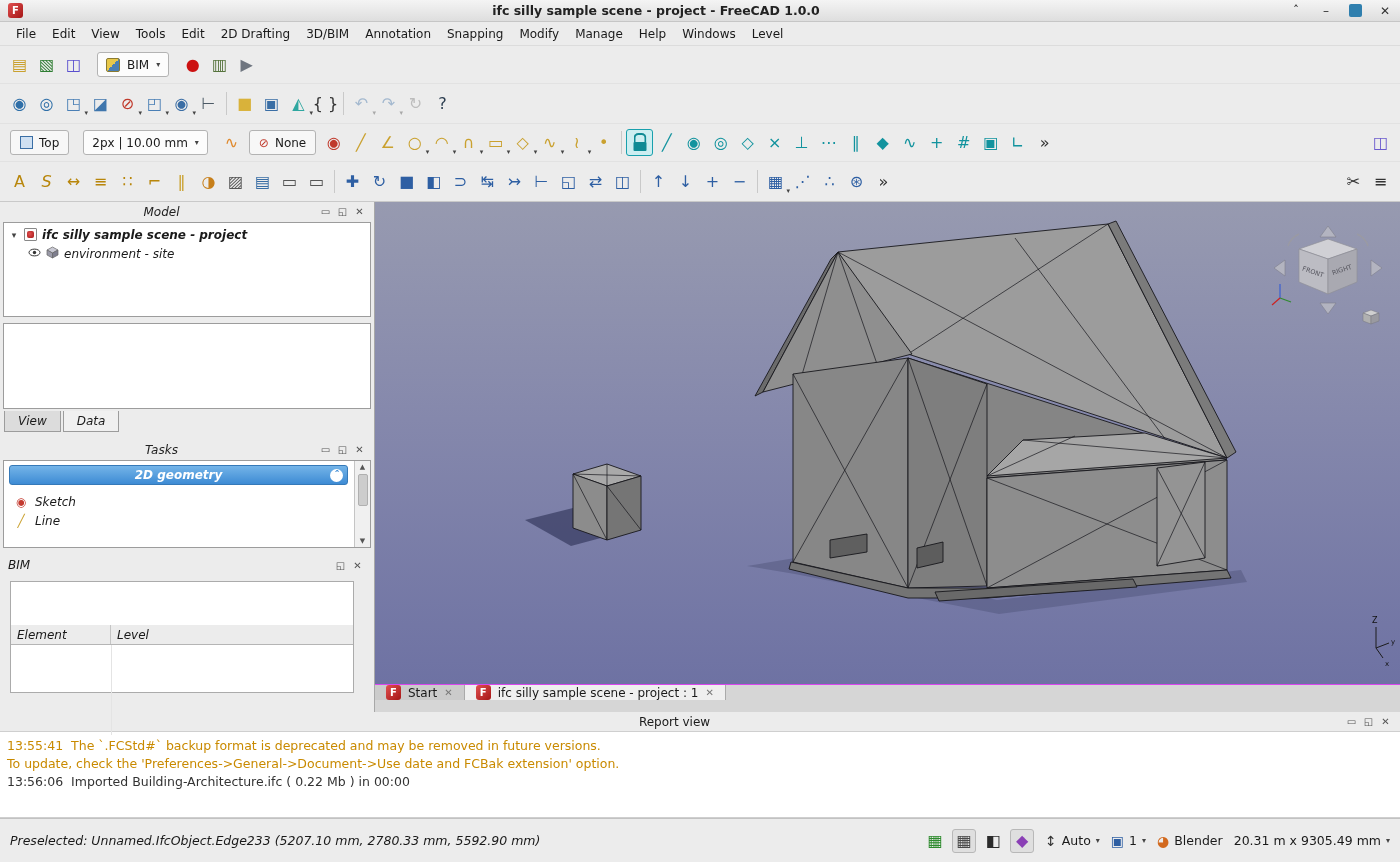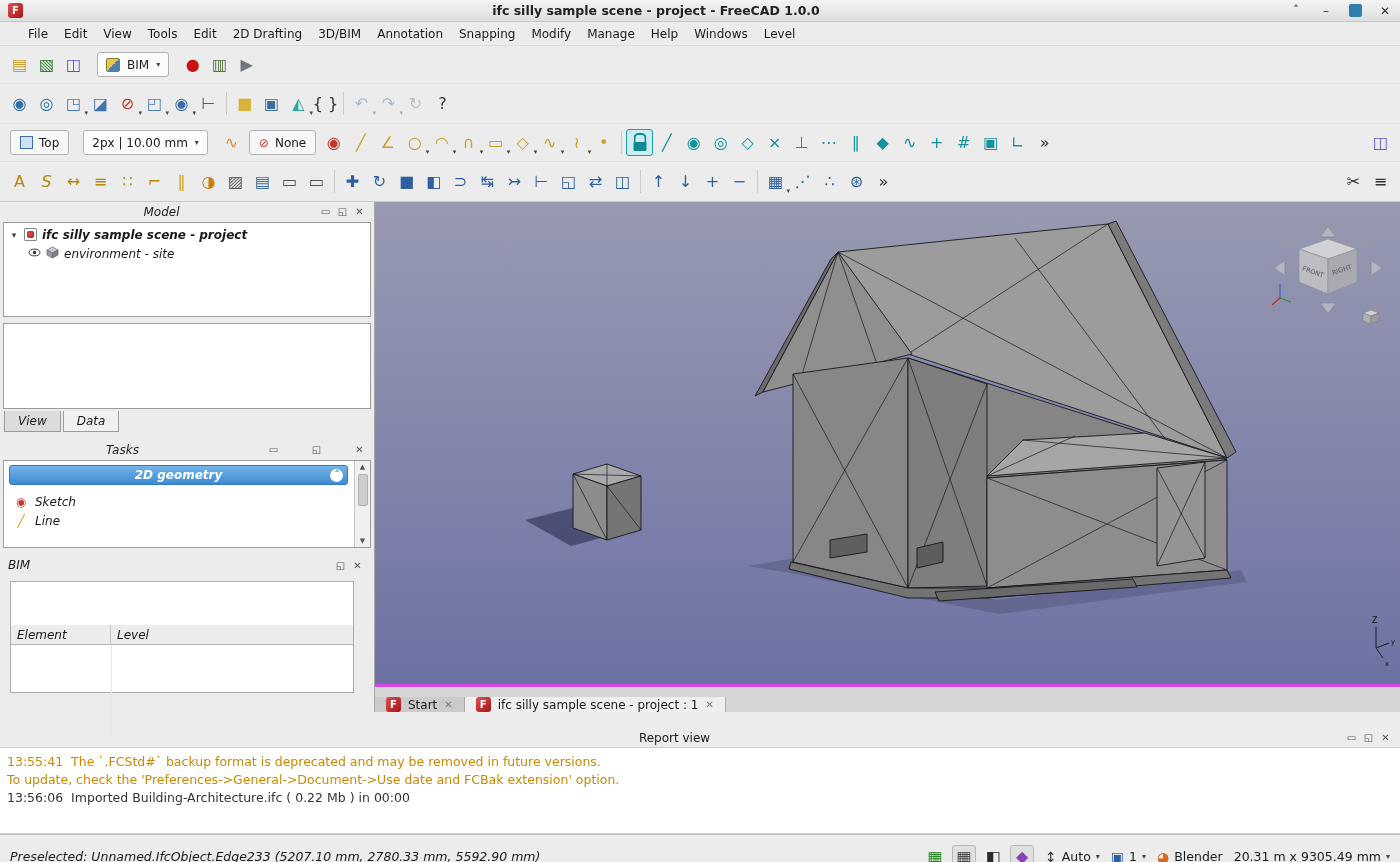--- a/index.html
+++ b/index.html
@@ -13,21 +13,21 @@
               display:flex; align-items:center; padding:0 8px; gap:8px; }
   .titlebar .title { flex:1; text-align:center; font-weight:bold; font-size:12.5px; color:#222; }
   .fc-logo { width:15px; height:15px; flex:none; background:linear-gradient(135deg,#e05050,#a51515);
              border-radius:3px; color:#fff; display:inline-flex; align-items:center; justify-content:center;
              font-size:10px; font-weight:bold; }
   .fc-logo::before { content:"F"; }
   .win-controls { display:flex; gap:16px; align-items:center; }
   .wc { width:14px; text-align:center; color:#333; font-size:12px; line-height:14px; }
   .wc-max { width:13px; height:13px; background:#2f7fae; border-radius:2px; }
   
-  .menubar { height:24px; display:flex; align-items:center; background:#ececec; padding:0 20px; border-bottom:1px solid #dcdcdc; }
+  .menubar { height:24px; display:flex; align-items:center; background:#ececec; padding:0 8px; border-bottom:1px solid #dcdcdc; }
   .menu-item { padding:3px 8px; border-radius:2px; white-space:nowrap; }
   
   .toolrow { display:flex; align-items:center; background:#ececec; padding:0 6px; }
   #row1 { height:38px; border-bottom:1px solid #e2e2e2; }
   #row2 { height:40px; border-bottom:1px solid #e2e2e2; }
   #row3 { height:38px; border-bottom:1px solid #e2e2e2; }
   #row4 { height:40px; border-bottom:1px solid #c9c9c9; }
   .tb-group { display:flex; align-items:center; }
   .icn { width:27px; height:27px; display:inline-flex; align-items:center; justify-content:center;
          font-size:16px; position:relative; border-radius:3px; flex:none; }
@@ -63,21 +63,21 @@
   .caret { width:10px; font-size:9px; color:#444; text-align:center; }
   .indent { width:14px; }
   .doc-icon { width:13px; height:13px; background:#fdfdfd; border:1px solid #888; border-radius:1px; position:relative; }
   .doc-icon::before { content:""; position:absolute; left:2px; top:2px; width:7px; height:7px;
                       background:radial-gradient(circle at 40% 40%, #e05050, #a51515); border-radius:2px; }
   .tree-root-label { font-weight:bold; }
   .sel-box { height:86px; margin-top:5px; }
   .side-tabs { display:flex; padding:0 4px; margin-top:1px; flex:none; }
   .side-tab { padding:3px 13px; border:1px solid #9c9c9c; border-top:none; background:#dcdcdc; font-size:12px; margin-right:2px; }
   .side-tab.active { background:#f0f0f0; }
-  .mt8 { margin-top:8px;gap:26px; }
+  .mt8 { margin-top:8px; }
   .tasks-box { height:88px; position:relative; padding:3px 20px 3px 3px; }
   .tasks-scroll { position:absolute; right:0; top:0; bottom:0; width:16px; background:#f0f0f0;
                   border-left:1px solid #c5c5c5; display:flex; flex-direction:column; align-items:center; padding:1px 0; }
   .scroll-arrow { font-size:7px; color:#555; line-height:10px; }
   .scroll-thumb { width:10px; height:32px; background:#cdcdcd; border:1px solid #b0b0b0; border-radius:2px; margin:2px 0 auto 0; }
   .section-bar { height:20px; background:linear-gradient(#74b4e8,#3d8bd4); border:1px solid #3579b8; border-radius:3px;
                  color:#fff; font-weight:bold; display:flex; align-items:center; justify-content:center;
                  position:relative; margin:1px 2px 7px 2px; font-size:12px; }
   .collapse-circle { position:absolute; right:4px; width:13px; height:13px; background:#fff; border-radius:50%;
                      color:#3d8bd4; font-size:10px; font-weight:bold; display:flex; align-items:center; justify-content:center; }
@@ -89,27 +89,27 @@
   .bim-thead { display:flex; background:#ececec; border-bottom:1px solid #b5b5b5; height:20px;margin-top:43px; }
   .bim-th { padding:3px 6px; font-size:12px; border-right:1px solid #c5c5c5; }
   .bim-th.col1 { width:100px; flex:none; }
   .bim-th.col2 { flex:1; border-right:none; }
   .bim-body { position:relative; height:90px; }
   .bim-body::before { content:""; position:absolute; left:100px; top:0; bottom:0; width:1px; background:#e4e4e4; }
   
   .viewport-col { flex:1; display:flex; flex-direction:column; min-width:0; }
   .viewport { position:relative; flex:1; background:linear-gradient(#979ab0 0%, #8588ac 45%, #6e72a3 100%); overflow:hidden; }
   .viewport svg { position:absolute; inset:0; display:block; }
-  .tabbar { height:28px; flex:none; background:#d6d6d6; border-top:3px solid #d946ef; display:flex; align-items:flex-end; }
+  .tabbar { height:28px; flex:none; background:#d6d6d6; border-top:1px solid #d946ef; display:flex; align-items:flex-start; }
   .doc-tab { display:flex; align-items:center; gap:7px; padding:0 11px; border-right:1px solid #aaa; background:#cbcbcb; font-size:12px; white-space:nowrap; }
   .doc-tab.active { background:#efefef; }
   .tab-close { color:#777; font-size:10px; }
   .tab-close::before { content:"✕"; }
   
-  .report { height:106px; display:flex; flex-direction:column; background:#fff; border-bottom:1px solid #cfcfcf;margin-top:16px; }
+  .report { height:106px; display:flex; flex-direction:column; background:#fff; border-bottom:1px solid #cfcfcf; }
   .report-h { height:20px; flex:none; background:#ececec; border-bottom:1px solid #cfcfcf; display:flex; align-items:center; padding:0 6px; }
   .report-h .pt { flex:1; text-align:center; font-size:12px; }
   .report-body { flex:1; padding:5px 7px; font-size:12.5px; line-height:18px; overflow:hidden; }
   .msg { white-space:pre-wrap; }
   .msg.warning { color:#c98a00; }
   .msg.info { color:#333; }
   
   .statusbar { height:44px; display:flex; align-items:center; background:#ececec; border-top:1px solid #c2c2c2; padding:0 10px; font-size:12.5px; }
   .status-left { flex:1; white-space:nowrap; overflow:hidden;font-style:italic; }
   .status-right { display:flex; align-items:center; gap:11px; }

